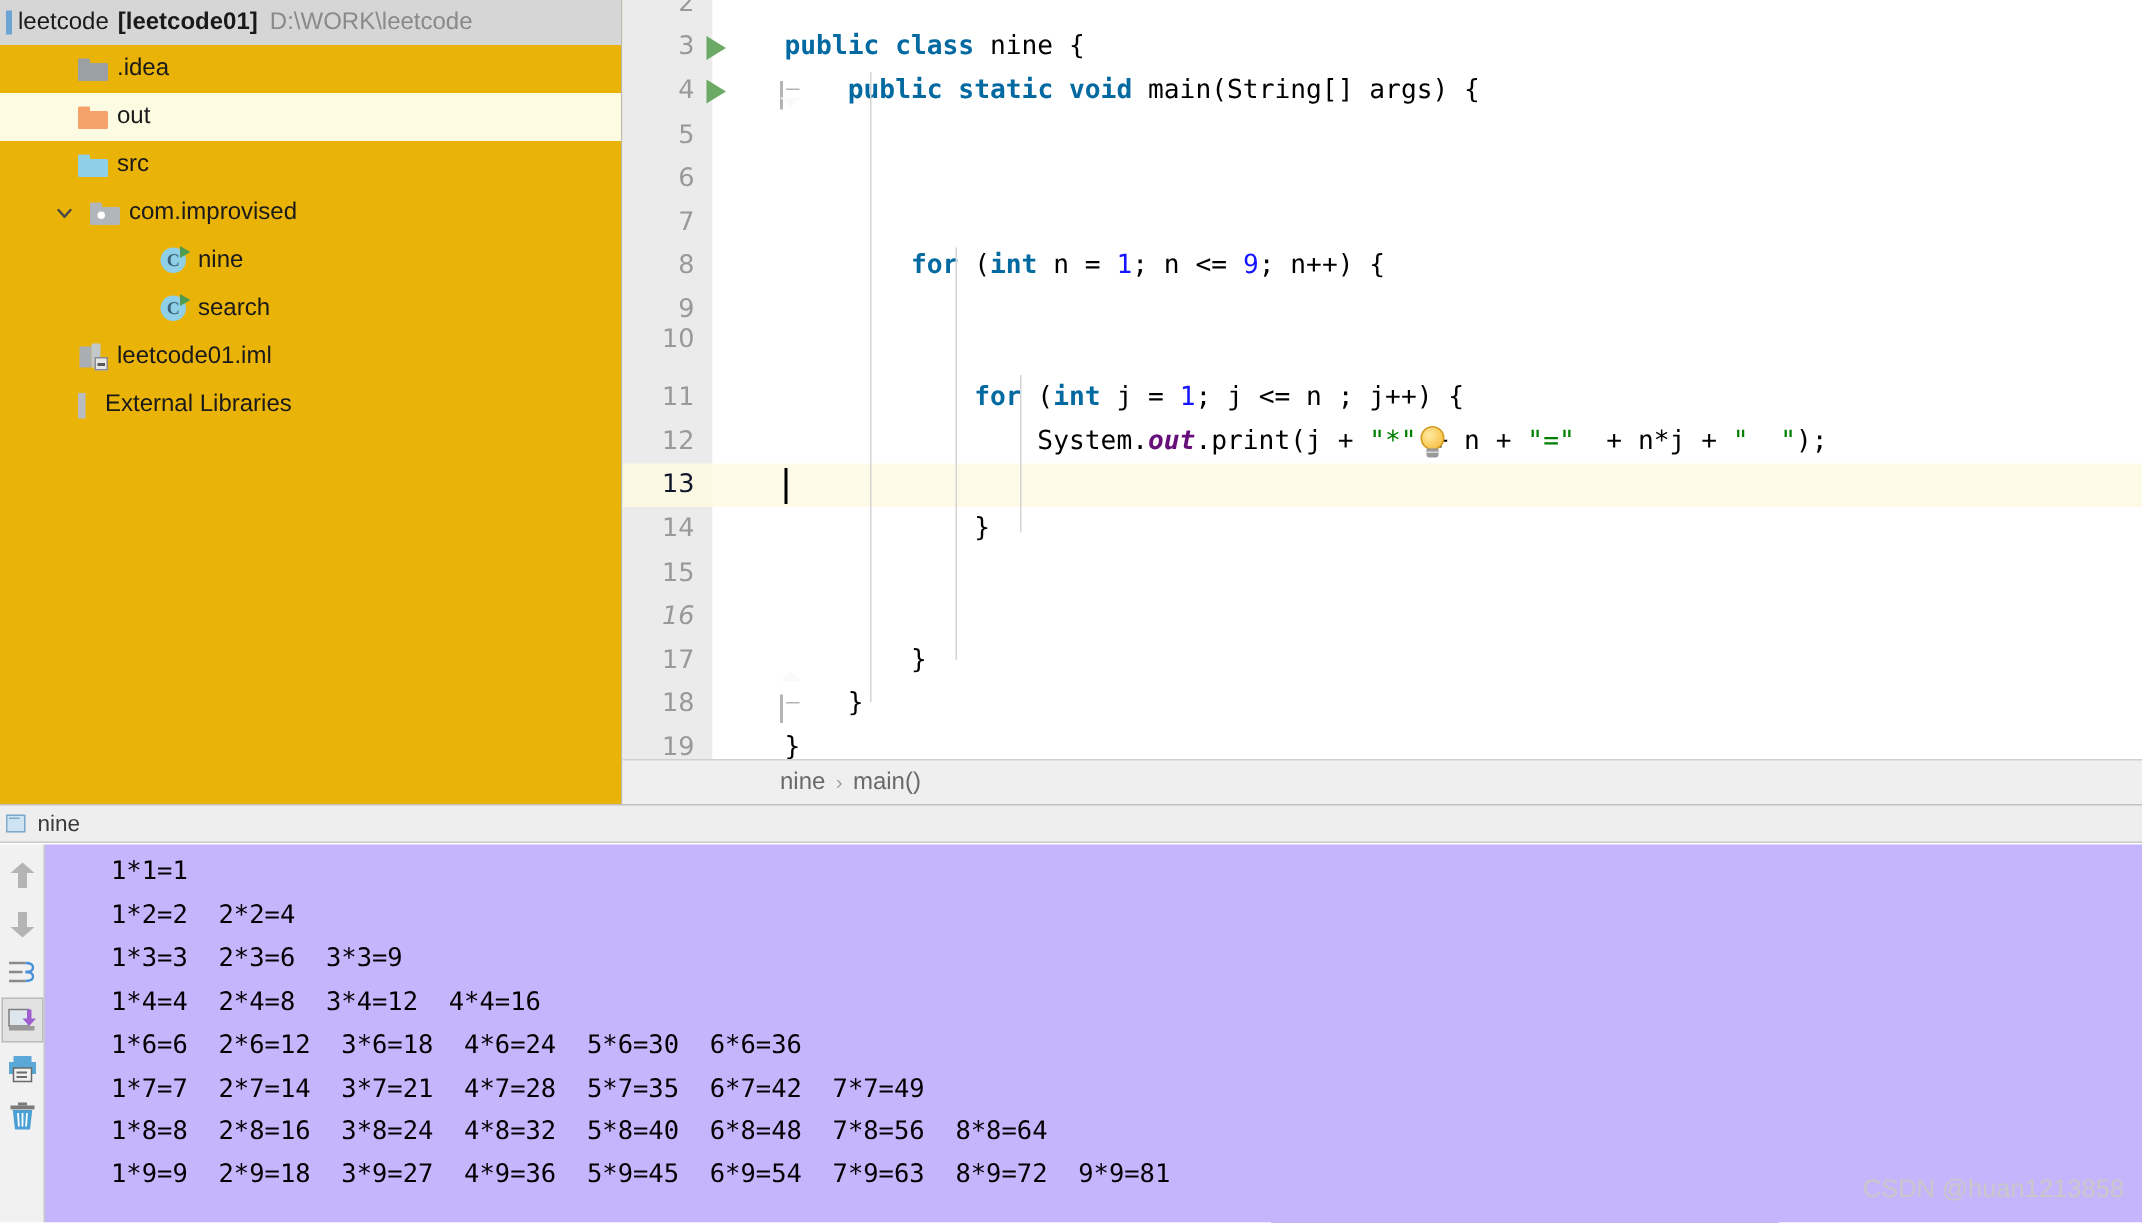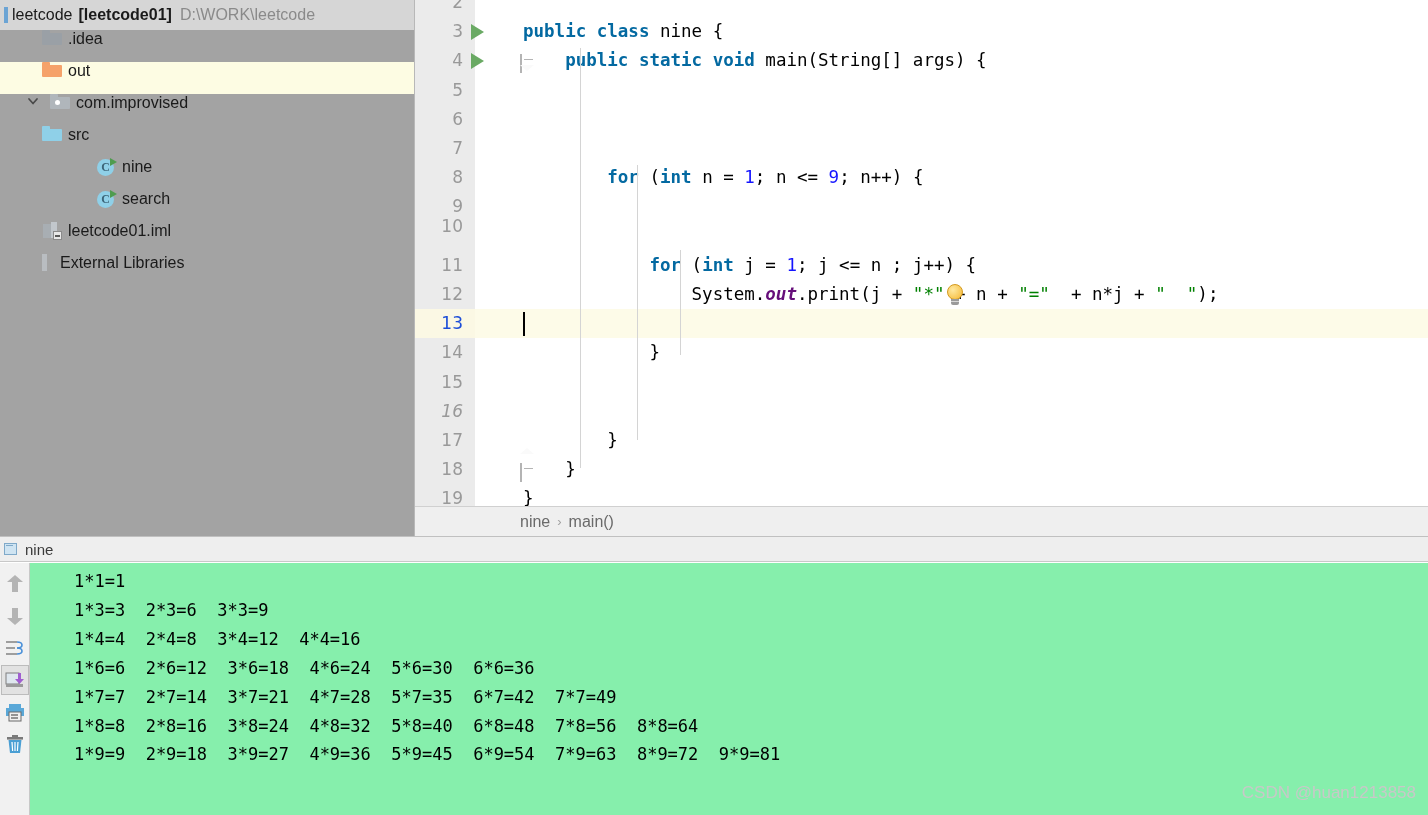--- a/index.html
+++ b/index.html
@@ -16,21 +16,21 @@
   
   #top-area {
     position: absolute; left: 0; top: 0;
     width: 1428px; height: 536px;
     display: flex;
   }
 
   
   #project-panel {
     width: 415px; height: 536px;
-    background: #a3a3a3;
+    background: #eab308;
     border-right: 1px solid #b8b8b8;
     position: relative;
     overflow: hidden;
   }
   #project-header {
     height: 30px;
     background: #d6d6d6;
     display: flex; align-items: center;
     padding-left: 4px;
     font-size: 16px;
@@ -42,24 +42,24 @@
     background: #6ba4d4;
     margin-right: 4px;
     flex: none;
   }
   #project-header .proj-name { margin-right: 6px; }
   #project-header .proj-module { font-weight: bold; margin-right: 8px; }
   #project-header .proj-path { color: #8a8a8a; }
 
   .tree-row {
     height: 32px;
-    display: flex; align-items: flex-start;
+    display: flex; align-items: center;
     font-size: 16px; color: #1a1a1a;
     white-space: nowrap;
-    padding-left: 4px;
+    padding-left: 14px;
   }
   .tree-row.highlighted { background: #fdfce3; }
   .arrow-cell { width: 26px; display: flex; align-items: center; justify-content: center; flex: none; }
   .icon-cell { width: 28px; display: flex; align-items: center; justify-content: center; flex: none; }
   .tree-label { padding-left: 2px; }
 
   
   .folder { position: relative; width: 20px; height: 15px; }
   .folder .tab-top {
     position: absolute; left: 0; top: 0;
@@ -150,21 +150,21 @@
     line-height: 29.2px;
   }
   .ln-row.caret-line .gutter-hl {
     position: absolute; left: 0; top: 0; width: 60px; height: 100%;
     background: #fbf8e4;
   }
   .ln-row.caret-line .code-hl {
     position: absolute; left: 60px; top: 0; right: 0; height: 100%;
     background: #fdfbe8;
   }
-  .ln-row .lnum.onhl { color: #1d4ed8; }
+  .ln-row .lnum.onhl { color: #0f172a; }
 
   .code-text {
     position: absolute; left: 108px;
     font-family: "DejaVu Sans Mono", monospace;
     font-size: 17.5px;
     line-height: 29.2px;
     white-space: pre;
     color: #000000;
   }
   .kw { color: #0369a1; font-weight: bold; }
@@ -313,21 +313,21 @@
     content:""; position:absolute; left:5px; top:1px; width:6px; height:12px; background:#b4b4b4;
   }
   .ico-arrow-down::after {
     content:""; position:absolute; left:0px; bottom:0px;
     border-left:8px solid transparent; border-right:8px solid transparent;
     border-top:7px solid #b4b4b4;
   }
 
   #console-output {
     flex: 1; height: 252px;
-    background: #86efac;
+    background: #c4b5fd;
     padding: 4px 0 0 44px;
     overflow: hidden;
   }
   .out-line {
     font-family: "DejaVu Sans Mono", monospace;
     font-size: 17px;
     line-height: 28.9px;
     color: #000000;
     white-space: pre;
   }
@@ -370,44 +370,44 @@
             <span class="arrow-cell"></span>
             <span class="icon-cell">
               <span class="folder orange">
                 <span class="tab-top"></span>
                 <span class="body"></span>
               </span>
             </span>
             <span class="tree-label">out</span>
           </div>
           <div class="tree-row">
+            <span style="display: inline-block; flex: 0 0 auto; width: 8px;"></span>
+            <span class="arrow-cell"></span>
+            <span class="icon-cell">
+              <span class="folder blue">
+                <span class="tab-top"></span>
+                <span class="body"></span>
+              </span>
+            </span>
+            <span class="tree-label">src</span>
+          </div>
+          <div class="tree-row">
             <span style="display: inline-block; flex: 0 0 auto; width: 16px;"></span>
             <span class="arrow-cell">
               <svg width="14" height="14" viewBox="0 0 14 14">
                 <path d="M3 5 L7 9.5 L11 5" stroke="#4a4a4a" stroke-width="1.7" fill="none" stroke-linecap="round" stroke-linejoin="round"></path>
               </svg>
             </span>
             <span class="icon-cell">
               <span class="folder pkg">
                 <span class="tab-top"></span>
                 <span class="body"></span>
               </span>
             </span>
             <span class="tree-label">com.improvised</span>
-          </div>
-          <div class="tree-row">
-            <span style="display: inline-block; flex: 0 0 auto; width: 8px;"></span>
-            <span class="arrow-cell"></span>
-            <span class="icon-cell">
-              <span class="folder blue">
-                <span class="tab-top"></span>
-                <span class="body"></span>
-              </span>
-            </span>
-            <span class="tree-label">src</span>
           </div>
           <div class="tree-row">
             <span style="display: inline-block; flex: 0 0 auto; width: 62px;"></span>
             <span class="arrow-cell"></span>
             <span class="icon-cell">
               <span class="class-icon">
                 <span class="circ">C</span>
                 <span class="runmark"></span>
               </span>
             </span>
@@ -594,20 +594,21 @@
               <rect x="7" y="1" width="6" height="2" fill="#7a7a7a"></rect>
               <path d="M3.5 6 L16.5 6 L15 19 L5 19 Z" fill="#4a9fd4"></path>
               <line x1="7" y1="8" x2="7.6" y2="17" stroke="#ffffff" stroke-width="1.2"></line>
               <line x1="10" y1="8" x2="10" y2="17" stroke="#ffffff" stroke-width="1.2"></line>
               <line x1="13" y1="8" x2="12.4" y2="17" stroke="#ffffff" stroke-width="1.2"></line>
             </svg>
           </div>
         </div>
       <div id="console-output">
           <div class="out-line">1*1=1  </div>
+          <div class="out-line">1*2=2  2*2=4  </div>
           <div class="out-line">1*3=3  2*3=6  3*3=9  </div>
           <div class="out-line">1*4=4  2*4=8  3*4=12  4*4=16  </div>
           <div class="out-line">1*6=6  2*6=12  3*6=18  4*6=24  5*6=30  6*6=36  </div>
           <div class="out-line">1*7=7  2*7=14  3*7=21  4*7=28  5*7=35  6*7=42  7*7=49  </div>
           <div class="out-line">1*8=8  2*8=16  3*8=24  4*8=32  5*8=40  6*8=48  7*8=56  8*8=64  </div>
           <div class="out-line">1*9=9  2*9=18  3*9=27  4*9=36  5*9=45  6*9=54  7*9=63  8*9=72  9*9=81  </div>
         </div>
     </div>
   </div>
 

